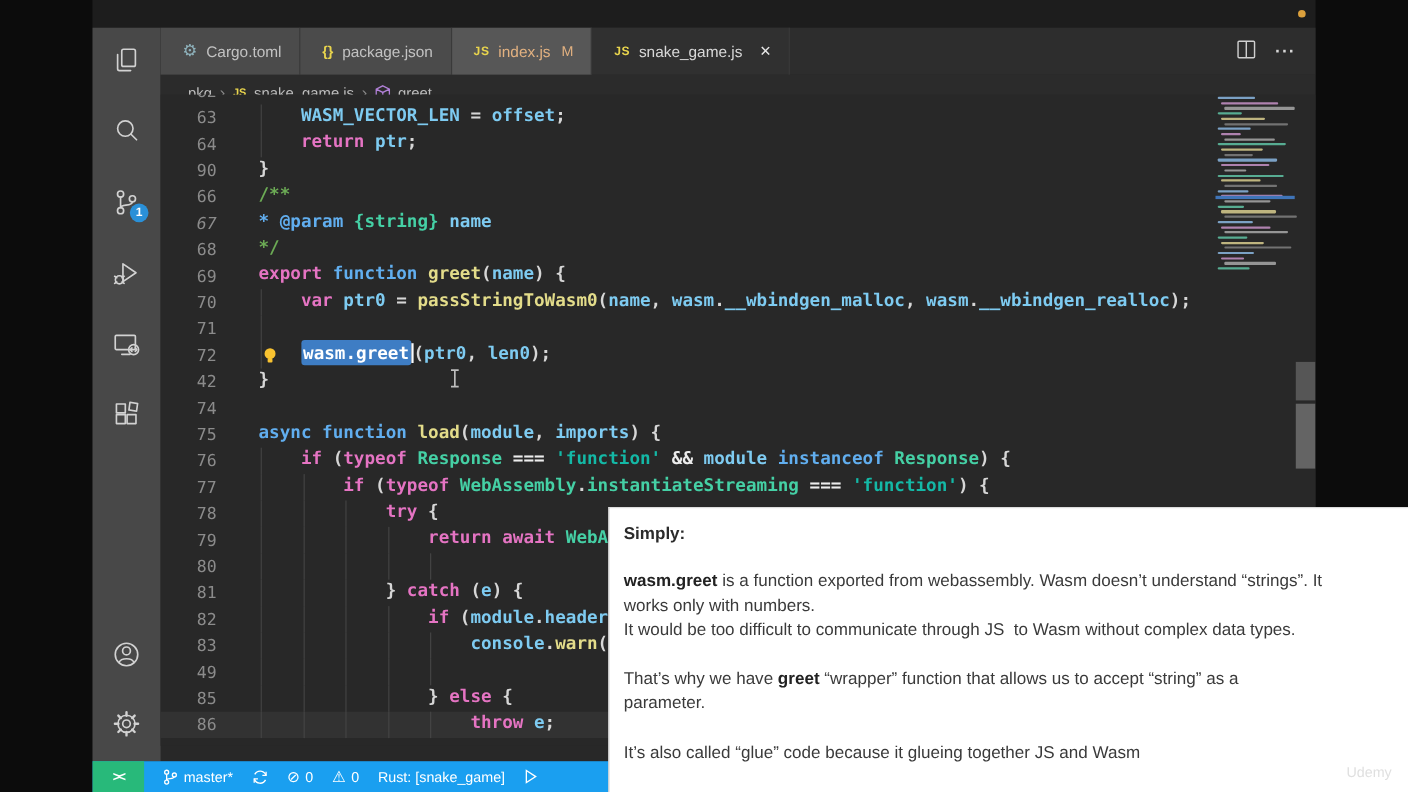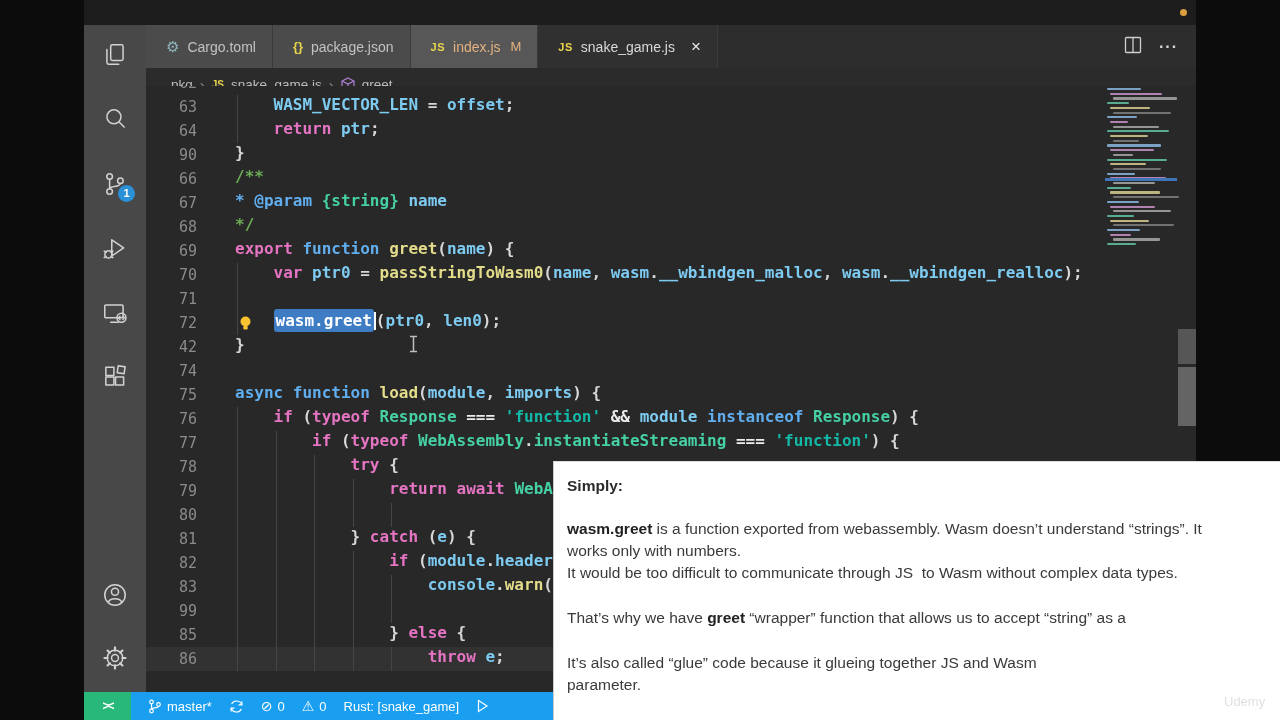--- a/index.html
+++ b/index.html
@@ -184,21 +184,21 @@
       <div class="guide" style="left: 91px; top: 9px;"></div>
       <div class="gutter-num" style="top: 9px;">63</div>
       <div class="code-row" style="top: 9px;"><span class="tk-p">    </span><span class="tk-v">WASM_VECTOR_LEN</span><span class="tk-p"> = </span><span class="tk-v">offset</span><span class="tk-p">;</span></div>
       <div class="guide" style="left: 91px; top: 33px;"></div>
       <div class="gutter-num" style="top: 33px;">64</div>
       <div class="code-row" style="top: 33px;"><span class="tk-p">    </span><span class="tk-k">return</span><span class="tk-p"> </span><span class="tk-v">ptr</span><span class="tk-p">;</span></div>
       <div class="gutter-num" style="top: 57px;">90</div>
       <div class="code-row" style="top: 57px;"><span class="tk-p">}</span></div>
       <div class="gutter-num" style="top: 81px;">66</div>
       <div class="code-row" style="top: 81px;"><span class="tk-c">/**</span></div>
-      <div class="gutter-num" style="top: 105px;">67</div>
+      <div class="gutter-num" style="top: 105px; font-style: italic;">67</div>
       <div class="code-row" style="top: 105px;"><span class="tk-b">* @param</span><span class="tk-p"> </span><span class="tk-t">{string}</span><span class="tk-p"> </span><span class="tk-v">name</span></div>
       <div class="gutter-num" style="top: 129px;">68</div>
       <div class="code-row" style="top: 129px;"><span class="tk-c">*/</span></div>
       <div class="gutter-num" style="top: 153px;">69</div>
       <div class="code-row" style="top: 153px;"><span class="tk-k">export</span><span class="tk-p"> </span><span class="tk-b">function</span><span class="tk-p"> </span><span class="tk-f">greet</span><span class="tk-p">(</span><span class="tk-v">name</span><span class="tk-p">) {</span></div>
       <div class="guide" style="left: 91px; top: 177px;"></div>
       <div class="gutter-num" style="top: 177px;">70</div>
       <div class="code-row" style="top: 177px;"><span class="tk-p">    </span><span class="tk-k">var</span><span class="tk-p"> </span><span class="tk-v">ptr0</span><span class="tk-p"> = </span><span class="tk-f">passStringToWasm0</span><span class="tk-p">(</span><span class="tk-v">name</span><span class="tk-p">, </span><span class="tk-v">wasm</span><span class="tk-p">.</span><span class="tk-v">__wbindgen_malloc</span><span class="tk-p">, </span><span class="tk-v">wasm</span><span class="tk-p">.</span><span class="tk-v">__wbindgen_realloc</span><span class="tk-p">);</span></div>
       <div class="guide" style="left: 91px; top: 201px;"></div>
       <div class="gutter-num" style="top: 201px;">71</div>
@@ -256,21 +256,21 @@
       <div class="guide" style="left: 168.062px; top: 489px;"></div>
       <div class="guide" style="left: 206.594px; top: 489px;"></div>
       <div class="guide" style="left: 245.125px; top: 489px;"></div>
       <div class="gutter-num" style="top: 489px;">83</div>
       <div class="code-row" style="top: 489px;"><span class="tk-p">                    </span><span class="tk-v">console</span><span class="tk-p">.</span><span class="tk-f">warn</span><span class="tk-p">(</span></div>
       <div class="guide" style="left: 91px; top: 513px;"></div>
       <div class="guide" style="left: 129.531px; top: 513px;"></div>
       <div class="guide" style="left: 168.062px; top: 513px;"></div>
       <div class="guide" style="left: 206.594px; top: 513px;"></div>
       <div class="guide" style="left: 245.125px; top: 513px;"></div>
-      <div class="gutter-num" style="top: 513px;">99</div>
+      <div class="gutter-num" style="top: 513px;">49</div>
       <div class="code-row" style="top: 513px;"></div>
       <div class="guide" style="left: 91px; top: 537px;"></div>
       <div class="guide" style="left: 129.531px; top: 537px;"></div>
       <div class="guide" style="left: 168.062px; top: 537px;"></div>
       <div class="guide" style="left: 206.594px; top: 537px;"></div>
       <div class="gutter-num" style="top: 537px;">85</div>
       <div class="code-row" style="top: 537px;"><span class="tk-p">                } </span><span class="tk-k">else</span><span class="tk-p"> {</span></div>
       <div class="row-hl" style="top: 561px;"></div>
       <div class="guide" style="left: 91px; top: 561px;"></div>
       <div class="guide" style="left: 129.531px; top: 561px;"></div>
@@ -360,16 +360,16 @@
       </div>
     </div>
 </div>
 
 <div id="tooltip">
     <div class="tt-title tt-line">Simply:</div>
     <div class="tt-line" style="margin-top: 21px;"><b>wasm.greet</b><span> is a function exported from webassembly. Wasm doesn’t understand “strings”. It</span></div>
     <div class="tt-line"><span>works only with numbers.</span></div>
     <div class="tt-line"><span>It would be too difficult to communicate through JS  to Wasm without complex data types.</span></div>
     <div class="tt-line" style="margin-top: 23px;"><span>That’s why we have </span><b>greet</b><span> “wrapper” function that allows us to accept “string” as a</span></div>
+    <div class="tt-line"><span>parameter.</span></div>
     <div class="tt-line" style="margin-top: 23px;"><span>It’s also called “glue” code because it glueing together JS and Wasm</span></div>
-    <div class="tt-line"><span>parameter.</span></div>
   </div>
 <div id="watermark">Udemy</div>
 
 </body></html>

